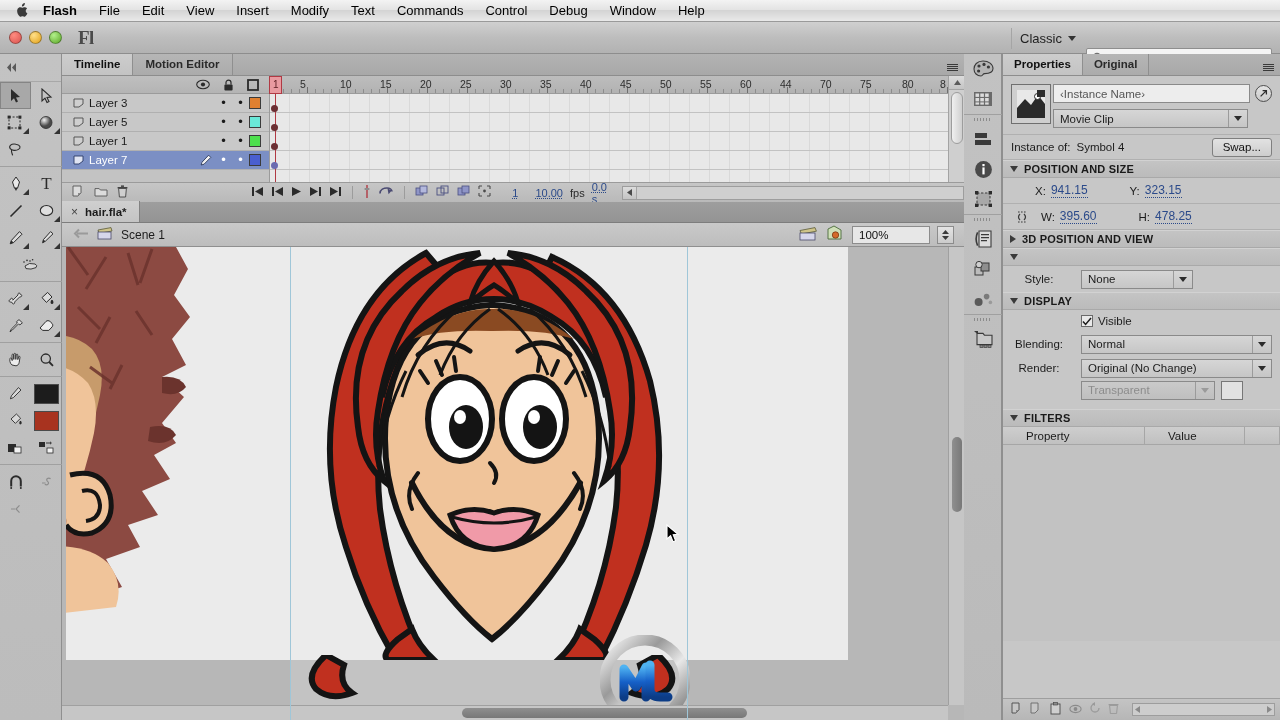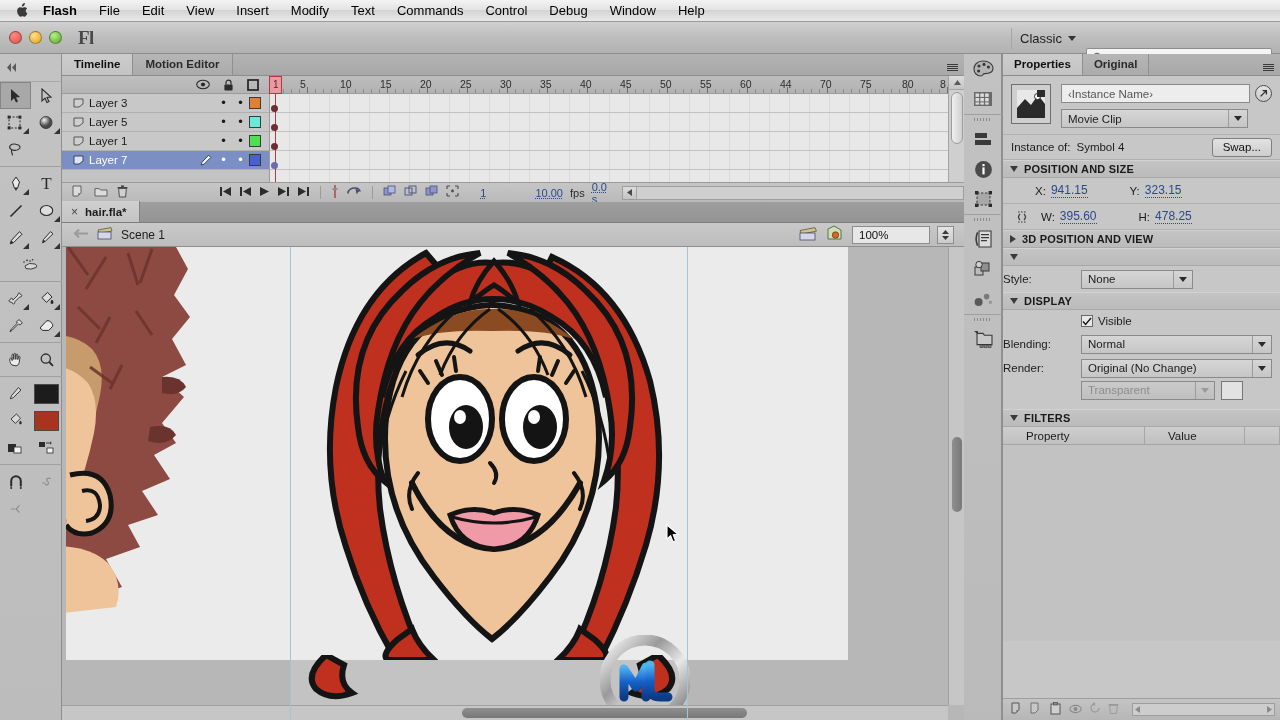--- a/index.html
+++ b/index.html
@@ -212,21 +212,21 @@
 
   
   .props {
     position:absolute; left:1002px; top:54px; width:278px; height:666px;
     background:#c7c7c7; border-left:1px solid #8f8f8f;
   }
   .props-tabs { height:22px; background:linear-gradient(180deg,#b3b3b3,#a8a8a8); display:flex; align-items:flex-end; border-bottom:1px solid #8d8d8d; position:relative; }
   .p-tab { height:21px; line-height:21px; padding:0 11px; font-size:11.5px; font-weight:bold; color:#2a2a2a; background:linear-gradient(180deg,#b6b6b6,#ababab); border-right:1px solid #8f8f8f; }
   .p-tab.active { background:linear-gradient(180deg,#cdcdcd,#c3c3c3); color:#111; }
 
-  .p-symbolrow { display:flex; align-items:flex-start; gap:10px; padding:8px 8px 6px 8px; background:#c7c7c7; border-bottom:1px solid #b0b0b0; }
+  .p-symbolrow { display:flex; align-items:flex-start; gap:2px; padding:8px 8px 6px 8px; background:#c7c7c7; border-bottom:1px solid #b0b0b0; }
   .sym-thumb { width:40px; height:40px; background:#cfcfcf; border:1px solid #6f6f6f; display:flex; align-items:center; justify-content:center; }
   .p-fields { flex:1; display:flex; flex-direction:column; gap:6px; }
   .field-row { display:flex; align-items:center; gap:5px; }
   .txtfield { flex:1; height:19px; background:#ededed; border:1px solid #8a8a8a; font-size:11.5px; display:flex; align-items:center; padding-left:6px; color:#333; }
   .txtfield.ph { color:#555; }
   .selectfield { flex:1; height:19px; background:linear-gradient(180deg,#d6d6d6,#c6c6c6); border:1px solid #8a8a8a; font-size:11.5px; display:flex; align-items:center; padding-left:6px; color:#1c1c1c; position:relative; }
   .selectfield .arrowbox { position:absolute; right:0; top:0; bottom:0; width:19px; border-left:1px solid #9b9b9b; display:flex; align-items:center; justify-content:center; }
   .selectfield.disabled { color:#8c8c8c; background:linear-gradient(180deg,#cacaca,#bfbfbf); }
   .circle-btn { width:17px; height:17px; border-radius:50%; border:1px solid #4e4e4e; background:linear-gradient(180deg,#e4e4e4,#c9c9c9); display:flex; align-items:center; justify-content:center; }
 
@@ -245,21 +245,21 @@
   .tri-closed { width:0;height:0;border-top:4.5px solid transparent;border-bottom:4.5px solid transparent;border-left:6px solid #3a3a3a; }
 
   .xy-row { height:26px; display:flex; align-items:center; background:#c7c7c7; border-bottom:1px solid #b0b0b0; }
   .xy-lockcell { width:38px; display:flex; align-items:center; justify-content:center; }
   .xy-cell { display:flex; align-items:center; gap:5px; }
   .xy-cell.first { margin-left:32px; }
   .xy-cell.second { margin-left:42px; }
   .numval { font-size:12px; color:#2b4a8a; border-bottom:1px dotted #2b4a8a; }
 
   .ctrl-row { height:24px; display:flex; align-items:center; gap:6px; padding:0 8px 0 0; background:#c7c7c7; }
-  .ctrl-label { width:72px; text-align:left; font-size:11.5px; color:#1c1c1c; }
+  .ctrl-label { width:72px; text-align:center; font-size:11.5px; color:#1c1c1c; }
   .checkline { height:22px; display:flex; align-items:center; gap:5px; padding-left:78px; background:#c7c7c7; }
   .chk { width:12px; height:12px; background:#e9e9e9; border:1px solid #6a6a6a; display:flex; align-items:center; justify-content:center; }
   .colorchip { width:22px; height:19px; background:#e2e2e2; border:1px solid #777; }
 
   .filters-table { background:#c7c7c7; }
   .ft-head { height:18px; display:flex; align-items:center; background:linear-gradient(180deg,#cecece,#c0c0c0); border-bottom:1px solid #a6a6a6; font-size:11.5px; }
   .ft-col { padding-left:23px; border-right:1px solid #a6a6a6; height:18px; line-height:18px; }
   .ft-body { height:196px; background:#c2c2c2; }
 
   .props-footer {
@@ -758,21 +758,21 @@
               </svg></span>
           <span><svg width="14" height="12" viewBox="0 0 14 12">
                 <rect x="1" y="3" width="7" height="7" fill="#8f95c7" stroke="#4a4f80" stroke-width=".8"></rect>
                 <rect x="5" y="1" width="7" height="7" fill="#8f95c7" stroke="#4a4f80" stroke-width=".8"></rect>
               </svg></span>
           <span><svg width="13" height="12" viewBox="0 0 13 12">
                 <path d="M1 1 H4 M1 1 V4 M12 1 H9 M12 1 V4 M1 11 H4 M1 11 V8 M12 11 H9 M12 11 V8" stroke="#4a4a4a" stroke-width="1.1" fill="none"></path>
                 <circle cx="6.5" cy="6" r="1.4" fill="#4a4a4a"></circle>
               </svg></span>
           <span class="tl-num" style="margin-left:14px">1</span>
-          <span class="tl-num" style="margin-left:42px">10.00</span>
+          <span class="tl-num" style="margin-left:10px">10.00</span>
           <span style="font-size:11px;color:#2b2b2b">fps</span>
           <span class="tl-num">0.0 s</span>
           <div class="tl-scroll">
             <div class="tl-scroll-btn">
                 <svg width="5" height="7" viewBox="0 0 5 7">
                   <path d="M5 0 L5 7 L0 3.5 Z" fill="#4a4a4a"></path>
                 </svg>
               </div>
           </div>
         </div>

